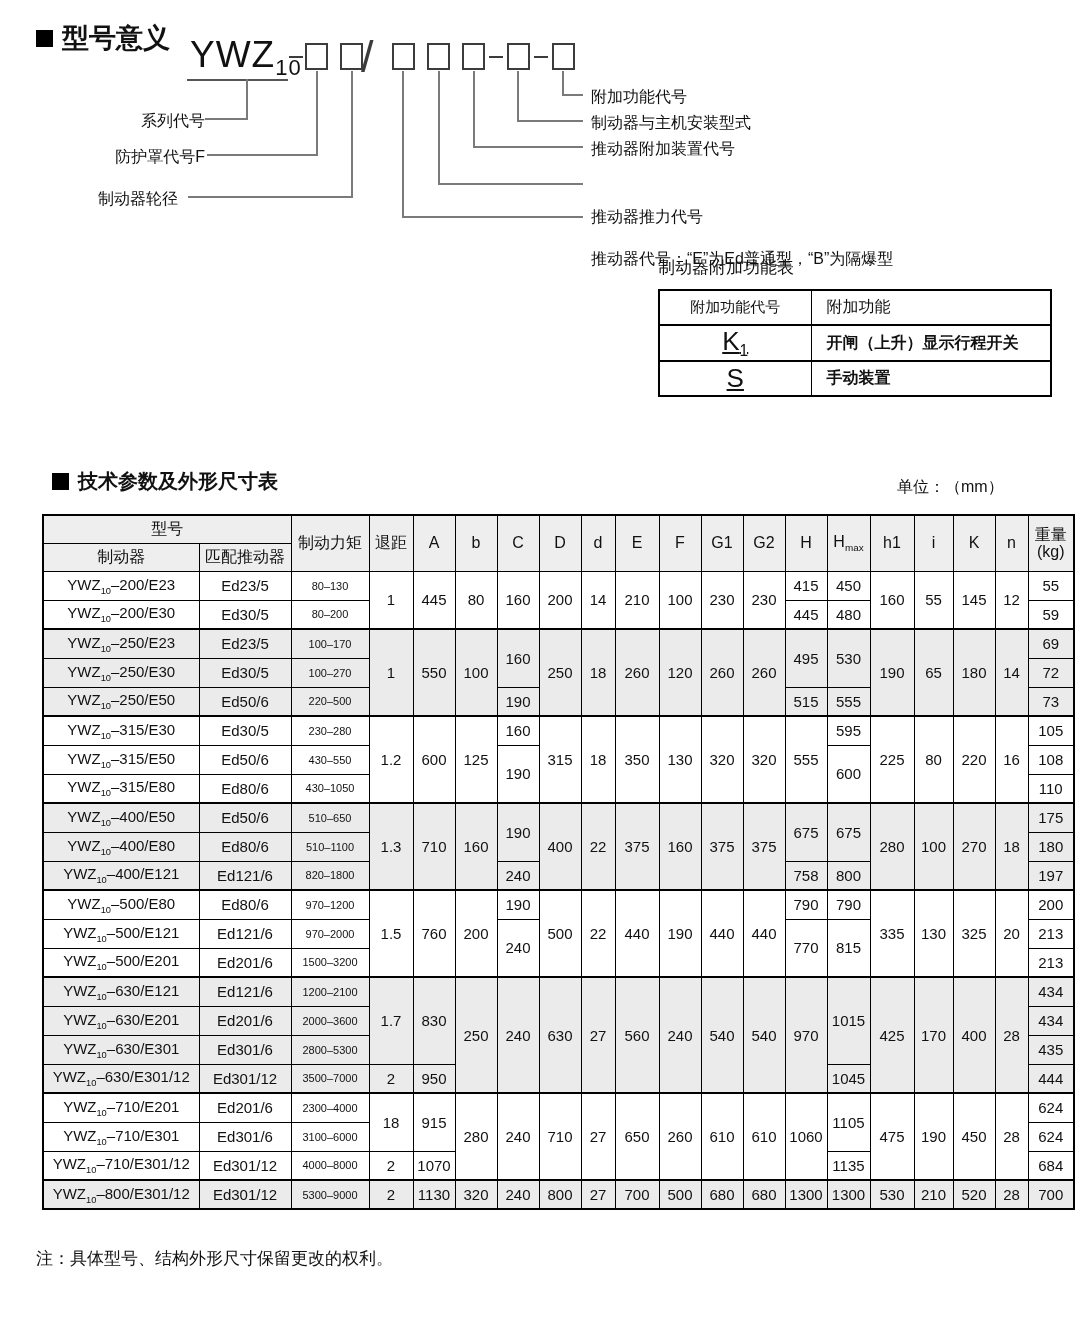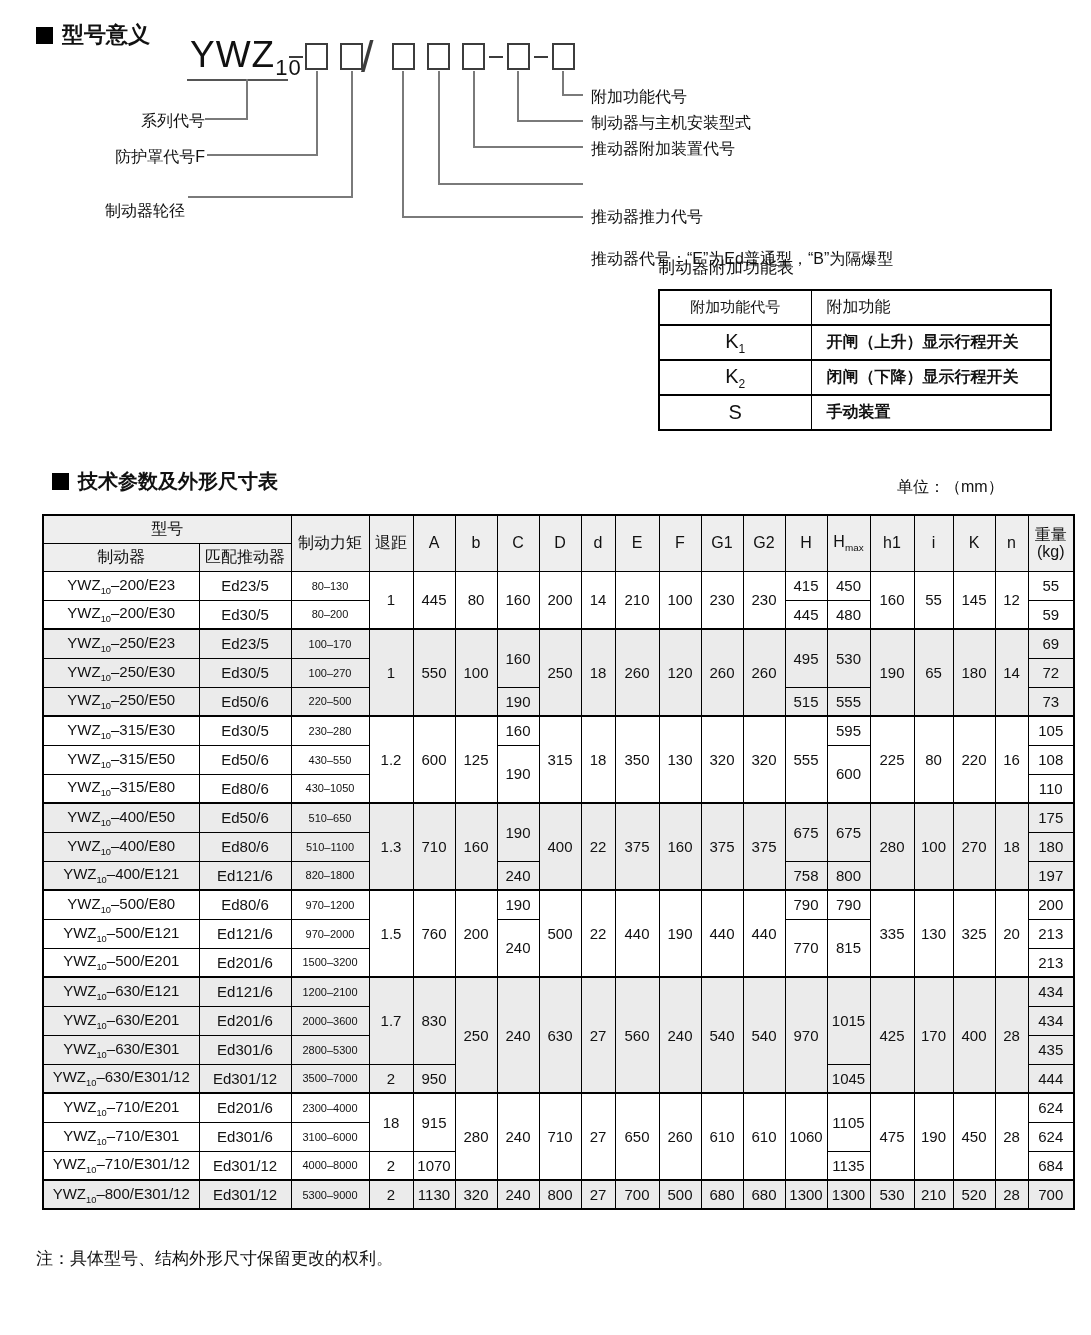--- a/index.html
+++ b/index.html
@@ -7,21 +7,21 @@
   body {
     position: relative;
     width: 1091px; height: 1335px;
     font-family: "Liberation Sans", "DejaVu Sans", sans-serif;
     color: #111;
     overflow: hidden;
   }
   .abs { position: absolute; }
   .heading { display: flex; align-items: center; gap: 9px; font-weight: bold; white-space: nowrap; }
   .sq { width: 17px; height: 17px; background: #000; flex: none; }
-  #h1 { left: 36px; top: 20px; font-size: 22px; }
+  #h1 { left: 36px; top: 20px; font-size: 27px; }
   #h2 { left: 52px; top: 468px; font-size: 20px; }
 
   
   .model-text { left: 190px; top: 34px; font-size: 37px; letter-spacing: 1px; white-space: nowrap; }
   .model-text sub { font-size: 22px; }
   .underline { left: 187px; top: 79px; width: 101px; border-top: 2px solid #555; }
   .code-box { width: 23px; height: 27px; border: 2px solid #3c3c3c; top: 43px; background: #fff; }
   .dash { top: 56px; width: 14px; border-top: 2px solid #3c3c3c; }
   .slash { left: 361px; top: 31px; font-size: 45px; color: #3c3c3c; }
   .conn { border: 0 solid #7a7a7a; }
@@ -32,21 +32,21 @@
 
   
   .func-title { left: 658px; top: 256px; width: 392px; font-size: 17px; font-weight: normal; }
   .func-table { left: 658px; top: 289px; width: 392px; border-collapse: collapse; table-layout: fixed; border: 2px solid #000; }
   .func-table th, .func-table td {
     border: 1px solid #000; border-top-width: 2px; border-bottom-width: 2px;
     height: 35px; text-align: center; font-weight: normal; font-size: 15px;
   }
   .func-table th:nth-child(2) { text-align: left; padding-left: 15px; font-size: 16px; margin-left: 15px; }
   .func-table td[data-col="1"] { text-align: left; padding-left: 15px; font-size: 16px; font-weight: bold; }
-  .func-table td[data-col="0"] { font-size: 20px; }
+  .func-table td[data-col="0"] { font-size: 26px; text-decoration: underline; }
   .func-table sub { font-size: 60%; }
 
   
   .unit { left: 897px; top: 477px; font-size: 16px; white-space: nowrap; }
   .main-table { left: 42px; top: 514px; width: 1031px; border-collapse: collapse; table-layout: fixed; border: 2px solid #000; }
   .main-table th {
     background: #eeeeee; border: 1px solid #000; height: 28px;
     font-size: 16px; font-weight: normal; text-align: center; padding: 0; line-height: 1.1;
   }
   .main-table td {
@@ -86,21 +86,21 @@
 <div class="abs conn l" style="left:207px; top:71px; width:111px; height:85px;"></div>
 <div class="abs conn l" style="left:188px; top:71px; width:165px; height:127px;"></div>
 <div class="abs conn r" style="left:562px; top:71px; width:21px; height:25px;"></div>
 <div class="abs conn r" style="left:517px; top:71px; width:66px; height:51px;"></div>
 <div class="abs conn r" style="left:473px; top:71px; width:110px; height:77px;"></div>
 <div class="abs conn r" style="left:438px; top:71px; width:145px; height:114px;"></div>
 <div class="abs conn r" style="left:402px; top:71px; width:181px; height:147px;"></div>
 
 <div class="abs dlabel ra" style="left:137px; top:111px; width:68px;">系列代号</div>
 <div class="abs dlabel ra" style="left:102px; top:147px; width:103px;">防护罩代号F</div>
-<div class="abs dlabel ra" style="left:103px; top:189px; width:82px;margin-top:12px;">制动器轮径</div>
+<div class="abs dlabel ra" style="left:96px; top:189px; width:82px;">制动器轮径</div>
 <div class="abs dlabel" style="left:591px; top:87px;">附加功能代号</div>
 <div class="abs dlabel" style="left:591px; top:113px;">制动器与主机安装型式</div>
 <div class="abs dlabel" style="left:591px; top:139px;">推动器附加装置代号</div>
 <div class="abs dlabel" style="left:591px; top:176px;margin-top:31px;">推动器推力代号</div>
 <div class="abs dlabel" style="left:591px; top:209px;margin-top:40px;">推动器代号：“E”为Ed普通型，“B”为隔爆型</div>
 
 <div class="abs func-title">制动器附加功能表</div>
 <table class="abs func-table">
     <colgroup>
       <col style="width:152px">
@@ -109,24 +109,20 @@
     <thead>
       <tr>
         <th>附加功能代号</th>
         <th>附加功能</th>
       </tr>
     </thead>
     <tbody>
       <tr class="">
         <td data-col="0">K<sub>1</sub></td>
         <td data-col="1">开闸（上升）显示行程开关</td>
-      </tr>
-      <tr class="">
-        <td data-col="0">K<sub>2</sub></td>
-        <td data-col="1">闭闸（下降）显示行程开关</td>
       </tr>
       <tr class="">
         <td data-col="0">S</td>
         <td data-col="1">手动装置</td>
       </tr>
     </tbody>
   </table>
 
 <div class="heading abs" id="h2">
   <span class="sq"></span>

